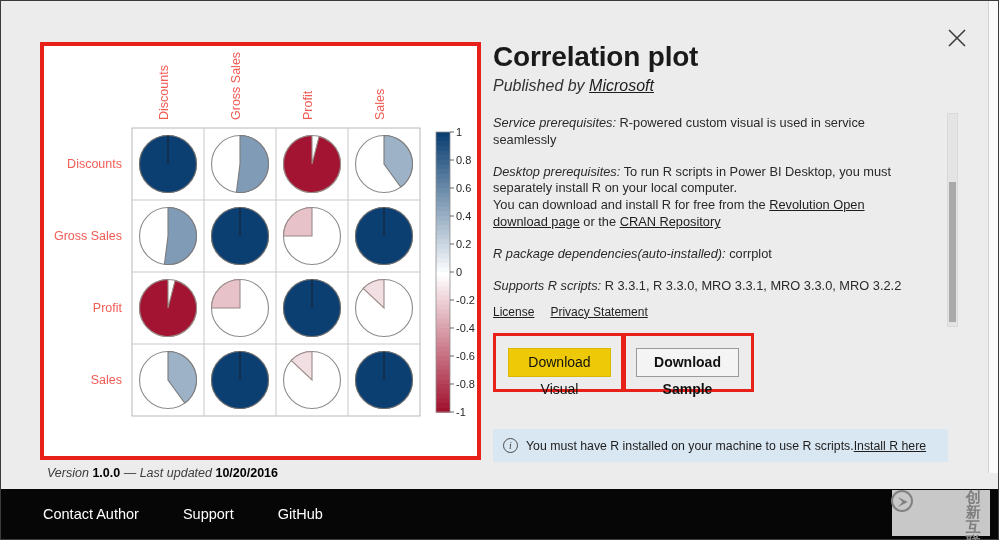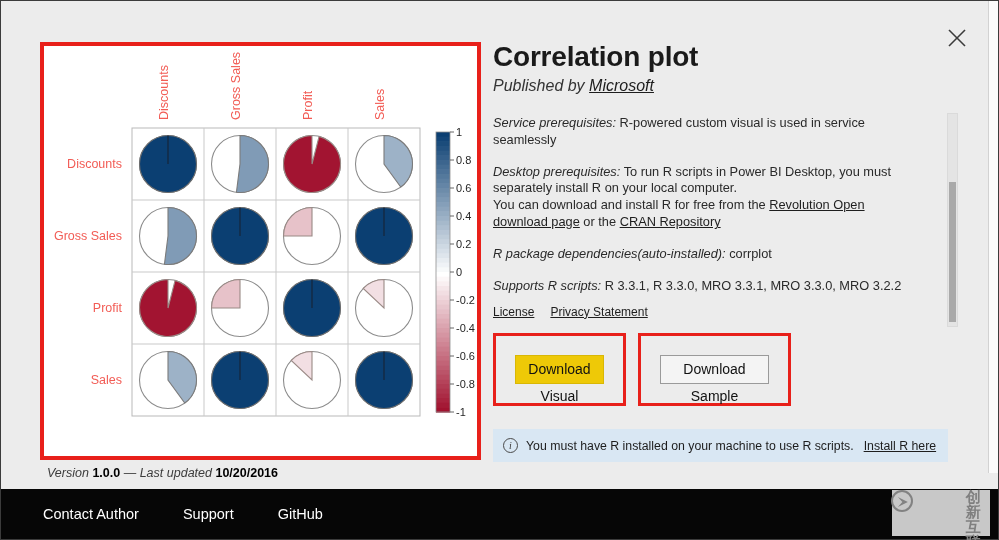--- a/index.html
+++ b/index.html
@@ -84,36 +84,36 @@
     color: #1e1e1e;
     margin-right: 16px;
     cursor: pointer;
   }
   
   #btn-row { position: relative; height: 46px; }
   .btn-hl {
     position: absolute;
     top: 0;
     border: 3px solid #e8201a;
-    padding: 19px;
+    padding: 12px;
     background: transparent;
   }
   .btn {
     display: block;
     font-size: 14px;
     color: #111;
     text-align: center;
     line-height: 27px;
     height: 29px;
     cursor: pointer;
     border: 1px solid #c8c8c8;
   }
   #hl-visual { left: 0px; width: 133px; }
   #btn-visual { background: #eec907; border-color: #d9b705; width: 100%; }
-  #hl-sample { left: 145px; width: 153px; }
+  #hl-sample { left: 128px; width: 133px; font-weight: bold; }
   #btn-sample { background: #f4f4f4; border-color: #9a9a9a; width: 100%; }
 
   
   #infobar {
     position: absolute;
     left: 0; top: 398px;
     width: 455px; height: 33px;
     background: #d9e7f3;
     display: flex;
     align-items: center;
@@ -126,21 +126,21 @@
     color: #3a3a3a;
     font-size: 10px;
     font-style: italic;
     line-height: 13px;
     text-align: center;
     flex: none;
     margin-right: 8px;
     font-family: "Liberation Serif", serif;
   }
   #info-text { font-size: 12.3px; color: #1d1d1d; }
-  #info-text .lnk { margin-left: 10px; }
+  #info-text .lnk { margin-left: 0; }
 
   
   #close-btn {
     position: absolute;
     right: 26px; top: 22px;
     width: 30px; height: 30px;
     cursor: pointer;
   }
   #close-btn svg { display: block; }
 

